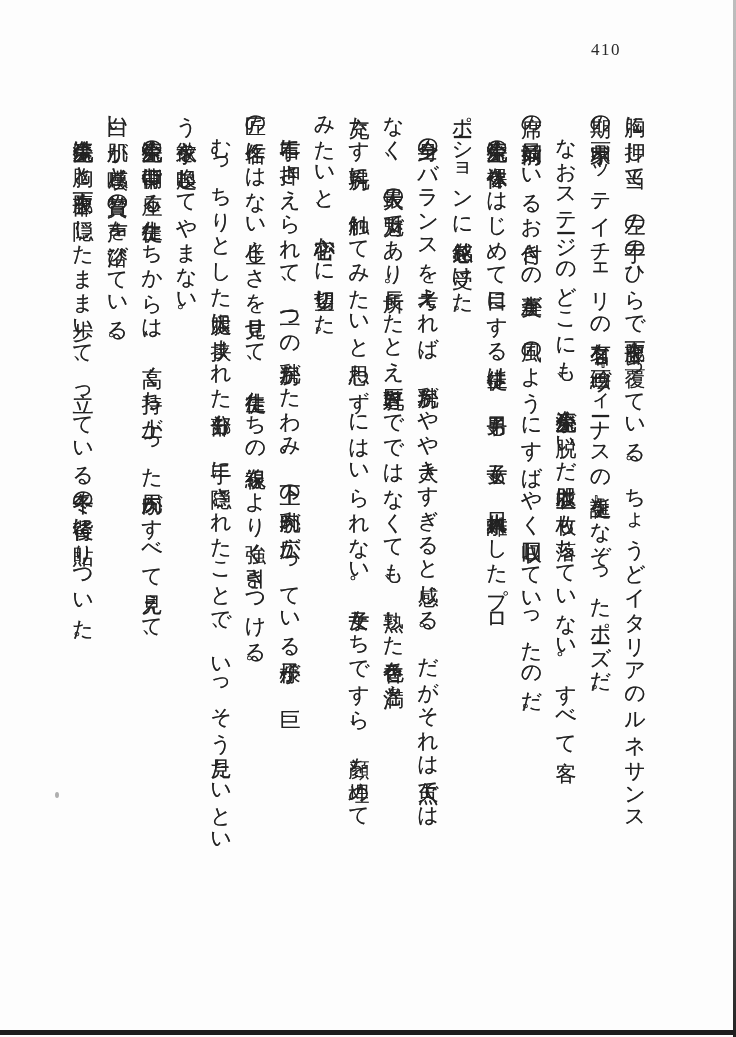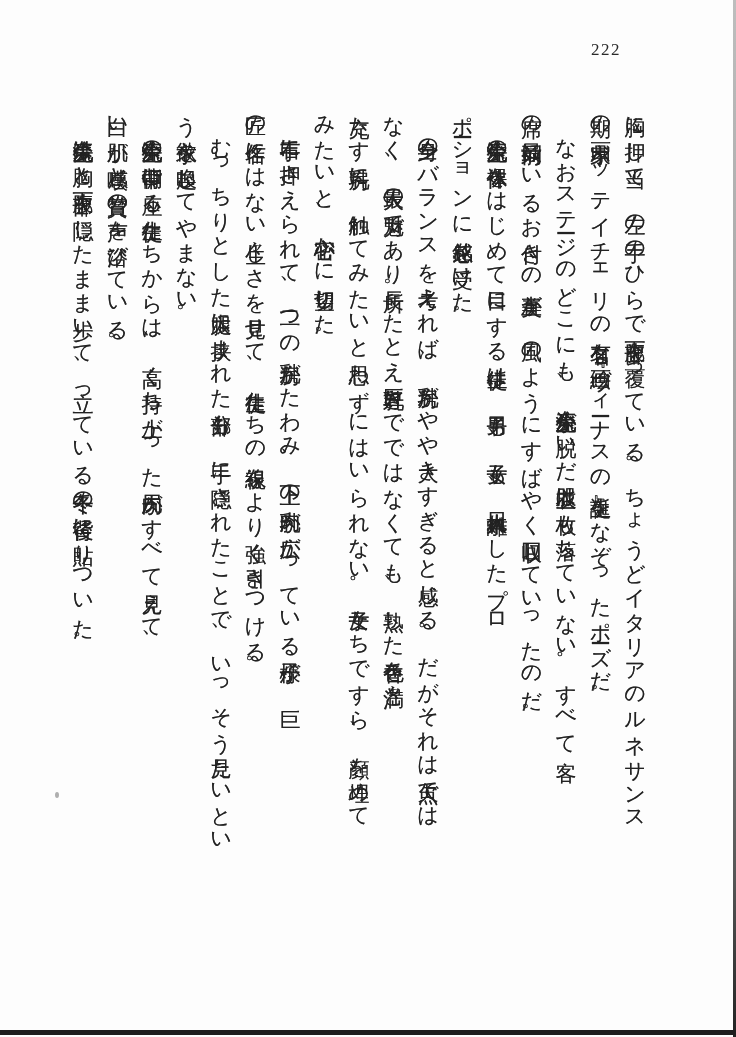--- a/index.html
+++ b/index.html
@@ -66,21 +66,21 @@
     width: 4px;
     height: 6px;
     border-radius: 50%;
     background: rgba(80,80,80,0.45);
   }
 </style>
 </head>
 <body>
 
 <div class="page">
-  <div class="page-number">222</div>
+  <div class="page-number">410</div>
 
   <div class="text-block">
       <div class="col">胸に押し当て、左の手のひらで下腹部を覆っている。ちょうどイタリアのルネサンス</div>
       <div class="col">期の画家ボッテイチェリの有名な絵画『ヴィーナスの誕生』をなぞったポーズだ。</div>
       <div class="col indent">なおステージのどこにも、流奈先生が脱いだ衣服は一枚も落ちていない。すべて客</div>
       <div class="col">席の最前列にいるお付きの直美が、風のようにすばやく回収していったのだ。</div>
       <div class="col indent">流奈先生の裸体をはじめて目にする生徒は、男子も、女子も、日本人離れしたプロ</div>
       <div class="col">ポーションに感銘を受けた。</div>
       <div class="col indent">全身のバランスを考えれば、乳房がやや大きすぎると感じる。だがそれは欠点では</div>
       <div class="col">なく、最大の魅力であり長所。たとえ巨乳好きでではなくても、熟した色香を満々と</div>

